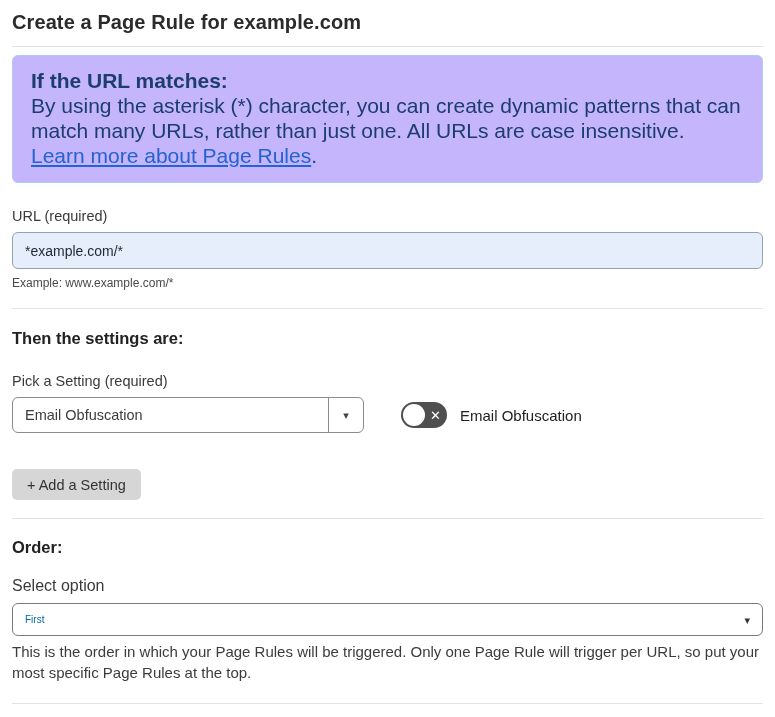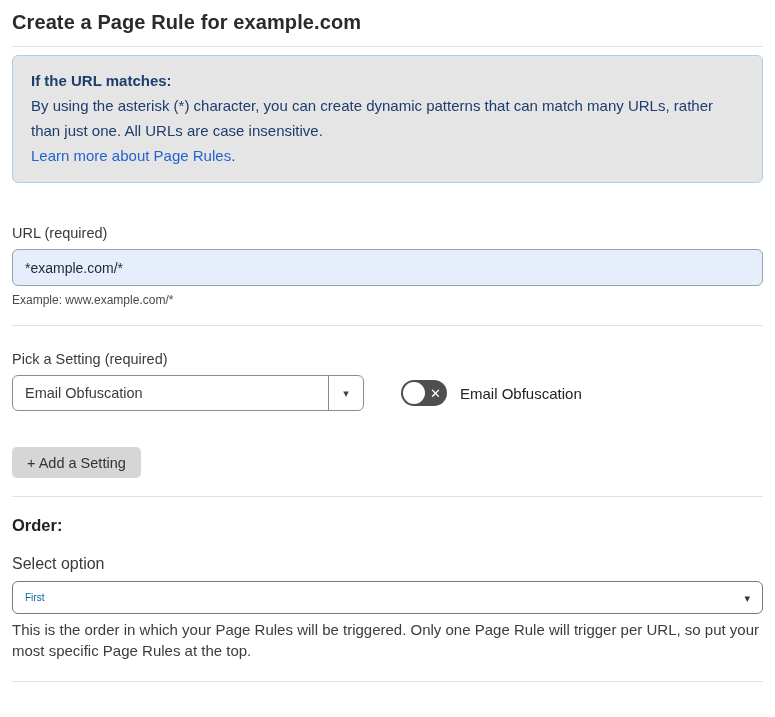--- a/index.html
+++ b/index.html
@@ -14,37 +14,37 @@
 
   h1.page-title {
     font-size: 20px; font-weight: bold; color: #2b2b2b;
     padding-top: 11px; margin-bottom: 12px; letter-spacing: 0.1px;
   }
   .divider { border: none; border-top: 1px solid #e2e2e2; height: 0; }
 
   
   .info-box {
     margin-top: 8px;
-    background: #e5e5e5;
+    background: #c4b5fd;
     border: 1px solid #abcdf2;
     border-radius: 6px;
     padding: 12px 18px 14px 18px;
     color: #1d3d6e;
-    font-size: 15px;
+    font-size: 21px;
     line-height: 25px;
   }
   .info-heading { font-weight: bold; }
-  .info-link { color: #2463d1; cursor: pointer; }
+  .info-link { color: #2463d1; text-decoration: underline; cursor: pointer; }
   .info-suffix { color: #1d3d6e; }
 
   
   .field-label { display: block; font-size: 14.5px; color: #3a3a3a; margin-bottom: 8px; }
   .helper-text { font-size: 12px; color: #4a4a4a; margin-top: 7px; }
 
-  .url-section { margin-top: 42px; }
+  .url-section { margin-top: 25px; }
   .url-input {
     display: block; width: 100%; height: 37px;
     background: #e7eefb;
     border: 1px solid #97a1af;
     border-radius: 6px;
     padding: 0 12px;
     font-family: "Liberation Sans", sans-serif;
     font-size: 14px; color: #1f2733;
     outline: none;
   }
@@ -141,20 +141,21 @@
   </div>
 
   <div class="url-section">
     <label class="field-label">URL (required)</label>
     <input class="url-input" type="text" value="*example.com/*" style="">
     <div class="helper-text">Example: www.example.com/*</div>
   </div>
 
   <hr class="divider divider-1">
 
+  <h2 class="section-heading">Then the settings are:</h2>
 
   <label class="field-label picker-label">Pick a Setting (required)</label>
   <div class="settings-row">
     <div class="setting-select">
       <span class="select-value">Email Obfuscation</span>
       <span class="arrow-cell">▾</span>
     </div>
     <div class="toggle">
       <span class="knob"></span>
       <span class="x-glyph">✕</span>

